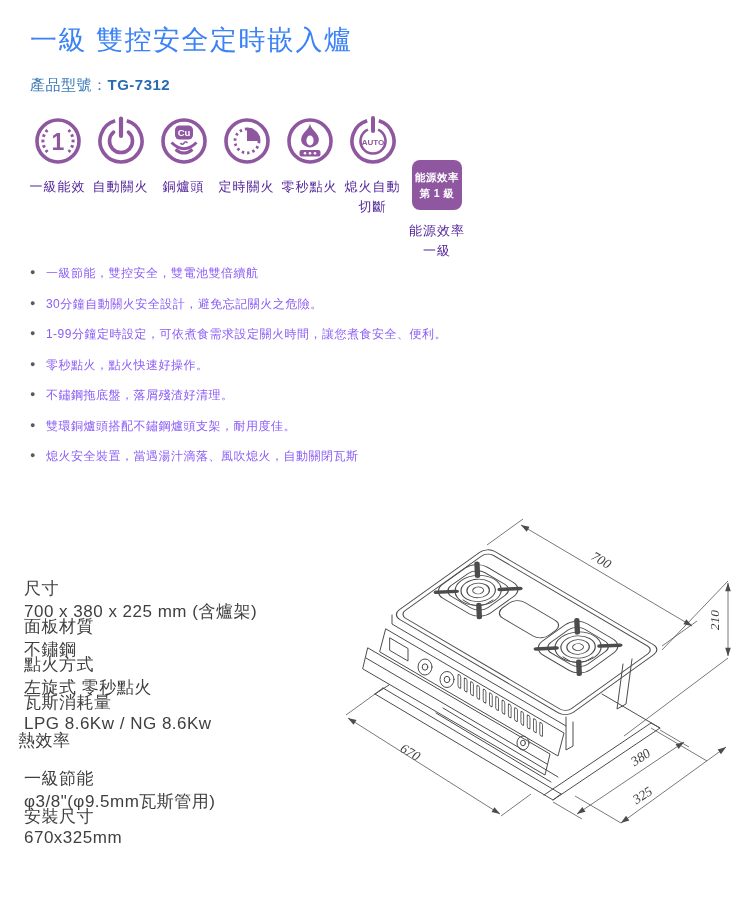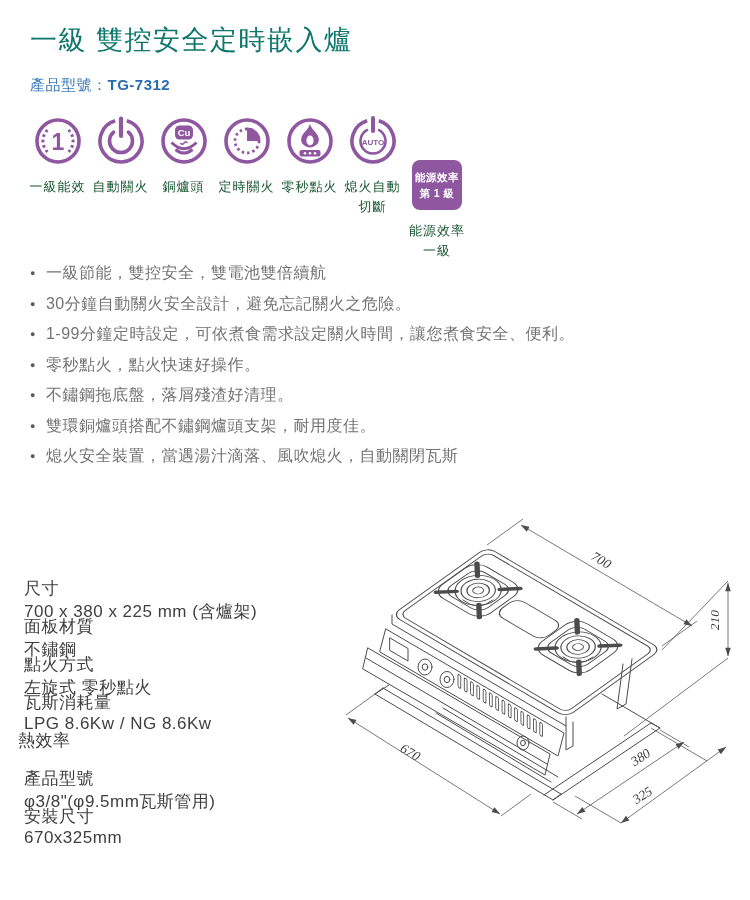--- a/index.html
+++ b/index.html
@@ -3,51 +3,51 @@
 <meta charset="utf-8">
 <style>
   html,body{margin:0;padding:0;background:#fff;}
   body{
     width:750px;height:900px;position:relative;overflow:hidden;
     font-family:"Liberation Sans","DejaVu Sans",sans-serif;
     -webkit-font-smoothing:antialiased;
   }
   .page-title{
     position:absolute;left:30px;top:22px;margin:0;
-    font-size:27px;font-weight:400;color:#0f766e;letter-spacing:1.5px;
+    font-size:27px;font-weight:400;color:#3b82f6;letter-spacing:1.5px;
   }
   .model-line{
     position:absolute;left:30px;top:76px;font-size:15px;letter-spacing:.5px;
   }
   .model-label{color:#3a79b8;}
   .model-value{color:#2a6cb4;font-weight:700;}
 
   
   .icons-row{
     position:absolute;left:26px;top:116px;display:flex;align-items:flex-start;
   }
   .icon-col{width:63px;display:flex;flex-direction:column;align-items:center;}
   .icon-col.badge-col{width:66px;margin-top:44px;}
   .icon-box{width:50px;height:50px;}
   .icon-label{
-    margin-top:11px;font-size:13px;line-height:1.5;color:#14532d;
+    margin-top:11px;font-size:13px;line-height:1.5;color:#4c1d95;
     text-align:center;letter-spacing:1px;white-space:nowrap;
   }
   .energy-badge{
     width:50px;height:50px;border-radius:8px;background:#8e57a0;
     display:flex;flex-direction:column;align-items:center;justify-content:center;
     color:#fff;font-size:10.5px;font-weight:700;line-height:1.55;letter-spacing:.5px;
   }
 
   
   .features{
     position:absolute;left:30px;top:258px;margin:0;padding:0;list-style:none;
   }
   .features li{
-    font-size:16px;line-height:29.5px;color:#737373;letter-spacing:.5px;
+    font-size:12px;line-height:29.5px;color:#8b5cf6;letter-spacing:.5px;
   }
   .features li::before{
     content:"●";font-size:9px;color:#5a5a5a;margin-right:10px;vertical-align:2px;
   }
 
   
   .specs{position:absolute;left:18px;top:577px;width:370px;}
   .spec-row{display:flex;align-items:baseline;height:38px;font-size:17px;color:#3f3f3f;letter-spacing:.5px;flex-direction:column;}
   .spec-label{flex:0 0 auto;min-width:107px;}
   .spec-row:nth-child(1) .spec-label{min-width:70px;}
@@ -181,21 +181,21 @@
       <span class="spec-value">左旋式 零秒點火</span>
   </div>
   <div class="spec-row">
     <span class="spec-label">瓦斯消耗量</span>
       <span class="spec-value">LPG 8.6Kw / NG 8.6Kw</span>
   </div>
   <div class="spec-row">
     <span class="spec-label">熱效率</span>
   </div>
   <div class="spec-row">
-    <span class="spec-label">產品型號</span>
+    <span class="spec-label">一級節能</span>
       <span class="spec-value">φ3/8"(φ9.5mm瓦斯管用)</span>
   </div>
   <div class="spec-row">
     <span class="spec-label">安裝尺寸</span>
       <span class="spec-value">670x325mm</span>
   </div>
 </div>
 
 <svg class="diagram" viewBox="0 0 410 345">
   <defs>

